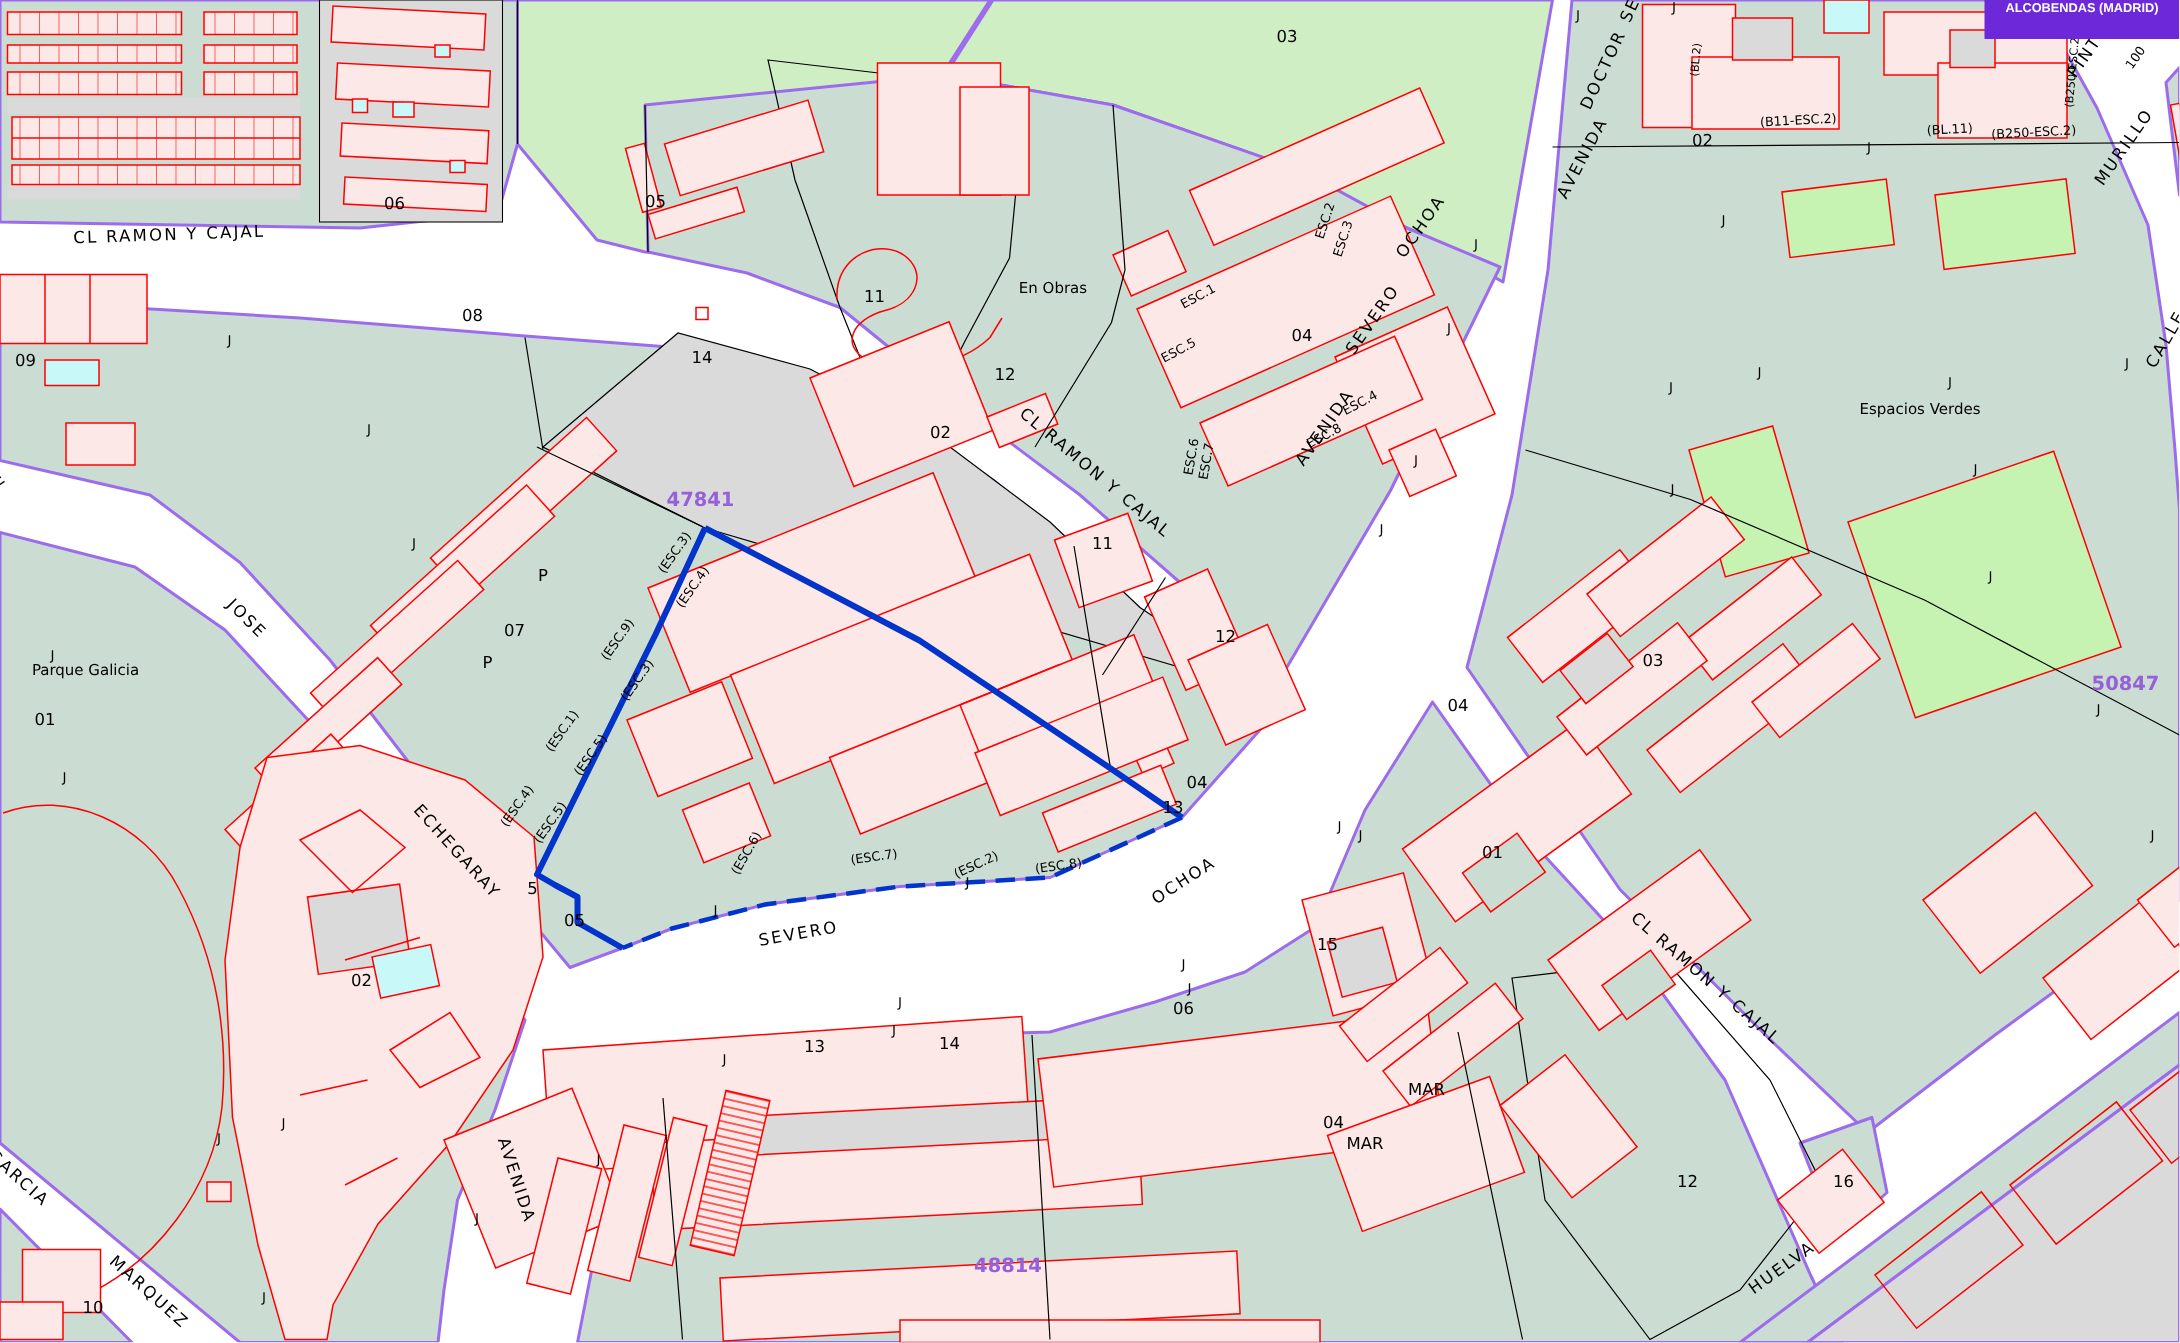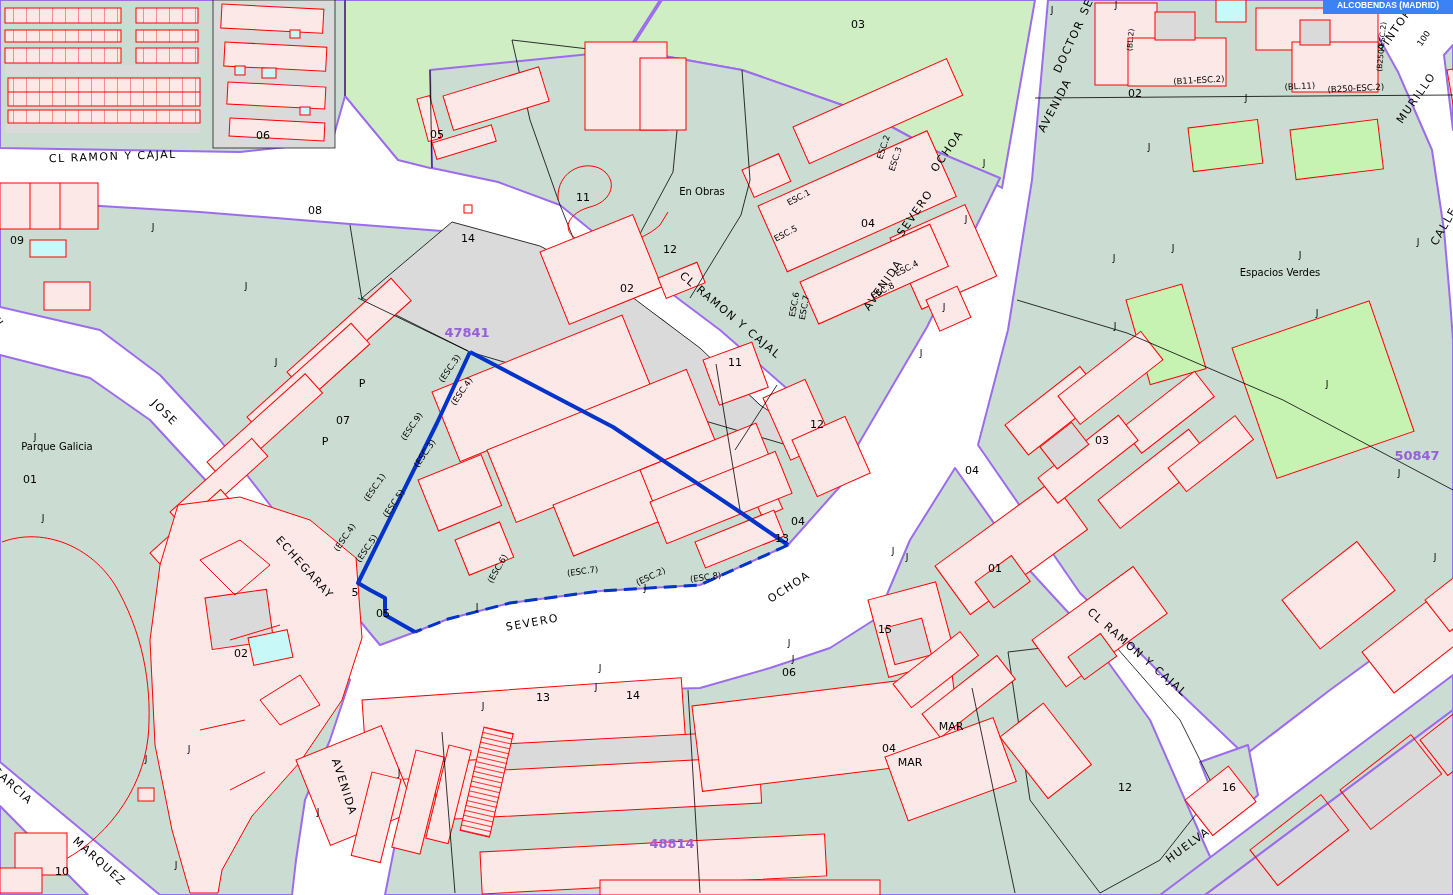--- a/index.html
+++ b/index.html
@@ -22,22 +22,22 @@
   .blued{fill:none;stroke:#0233CB;stroke-width:3;stroke-dasharray:13 7}
   
   .lbl{fill:#000;text-anchor:middle;}
   .num{font-size:11px}
   .street{font-size:11px;letter-spacing:1.5px}
   .ref{font-size:13px;font-weight:bold;fill:#9560D8}
   .esc{font-size:8.5px}
   .j{font-size:9px}
   .info{font-size:10px}
   .tiny{font-size:7.5px}
-  #badge{position:absolute;top:0;right:0;width:130px;height:14px;overflow:hidden;
-         background:#3b82f6;color:#fff;font-size:8.5px;font-weight:bold;
+  #badge{position:absolute;top:0;right:0;width:130px;height:26px;overflow:hidden;
+         background:#6d28d9;color:#fff;font-size:8.5px;font-weight:bold;
          text-align:center;line-height:11px;font-family:"Liberation Sans",sans-serif;}
 </style>
 </head>
 <body>
 
 <div id="stage">
   <svg id="map" width="1453" height="895" viewBox="0 0 1453 895">
     <defs>
       <pattern id="rh" width="13" height="60" patternUnits="userSpaceOnUse">
         <path d="M0,0V60" stroke="#FF0000" stroke-width="0.8"></path>

